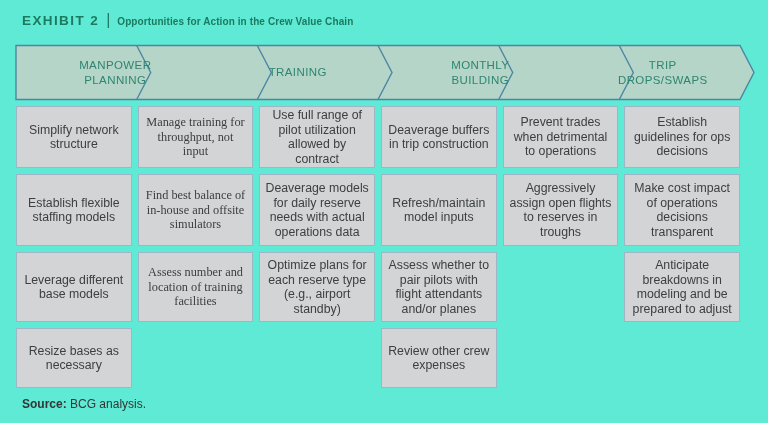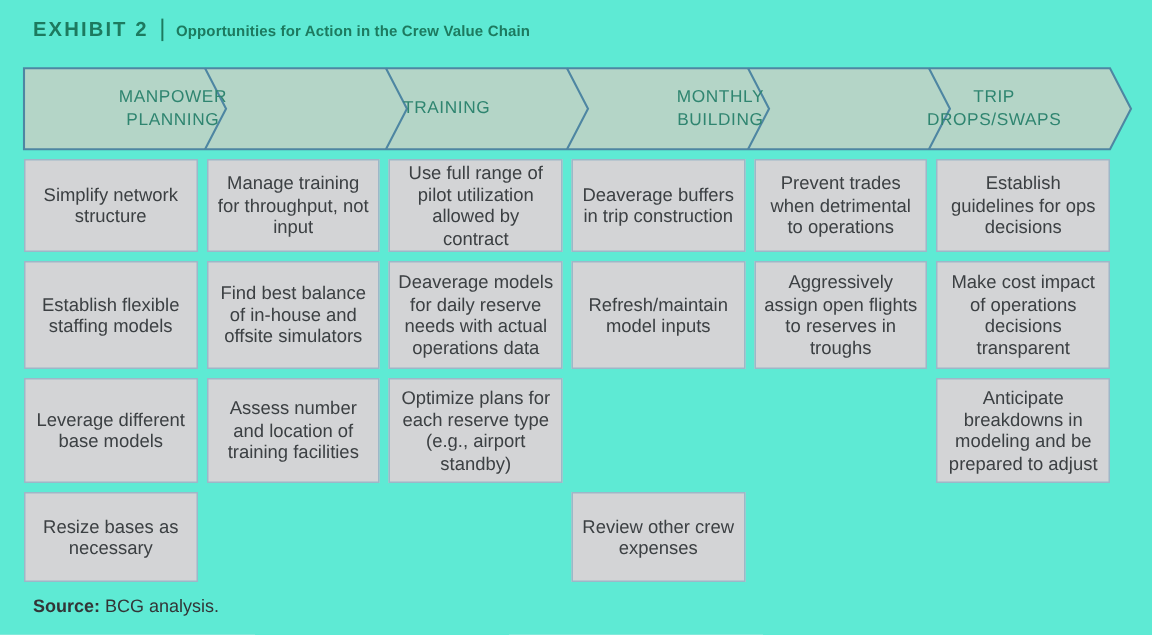--- a/index.html
+++ b/index.html
@@ -81,21 +81,21 @@
     border: 1px solid #9db7c8;
     display: flex;
     align-items: center;
     justify-content: center;
     text-align: center;
     font-size: 12.3px;
     line-height: 1.18;
     color: #3c4043;
     padding: 3px 5px;
   }
-  .c1 { grid-column: 1; } .c2 { grid-column: 2; } .c3 { grid-column: 3; }
+  .c1 { grid-column: 1; } .c2 { grid-column: 2; font-family: Liberation Serif, serif; } .c3 { grid-column: 3; }
   .c4 { grid-column: 4; } .c5 { grid-column: 5; } .c6 { grid-column: 6; }
   .r1 { grid-row: 1; } .r2 { grid-row: 2; } .r3 { grid-row: 3; } .r4 { grid-row: 4; }
   
   .source-line {
     position: absolute;
     left: 22px; top: 397px;
     font-size: 12px;
     color: #333537;
   }
   .source-label { font-weight: bold; }
@@ -138,20 +138,21 @@
     <div class="box c2 r1">Manage training for throughput, not input</div>
     <div class="box c2 r2">Find best balance of in-house and offsite simulators</div>
     <div class="box c2 r3">Assess number and location of training facilities</div>
 
     <div class="box c3 r1">Use full range of pilot utilization allowed by contract</div>
     <div class="box c3 r2">Deaverage models for daily reserve needs with actual operations data</div>
     <div class="box c3 r3">Optimize plans for each reserve type (e.g., airport standby)</div>
 
     <div class="box c4 r1">Deaverage buffers in trip construction</div>
     <div class="box c4 r2">Refresh/maintain model inputs</div>
+    <div class="box c4 r3">Assess whether to pair pilots with flight attendants and/or planes</div>
     <div class="box c4 r4">Review other crew expenses</div>
 
     <div class="box c5 r1">Prevent trades when detrimental to operations</div>
     <div class="box c5 r2">Aggressively assign open flights to reserves in troughs</div>
 
     <div class="box c6 r1">Establish guidelines for ops decisions</div>
     <div class="box c6 r2">Make cost impact of operations decisions transparent</div>
     <div class="box c6 r3">Anticipate breakdowns in modeling and be prepared to adjust</div>
   </div>
 

